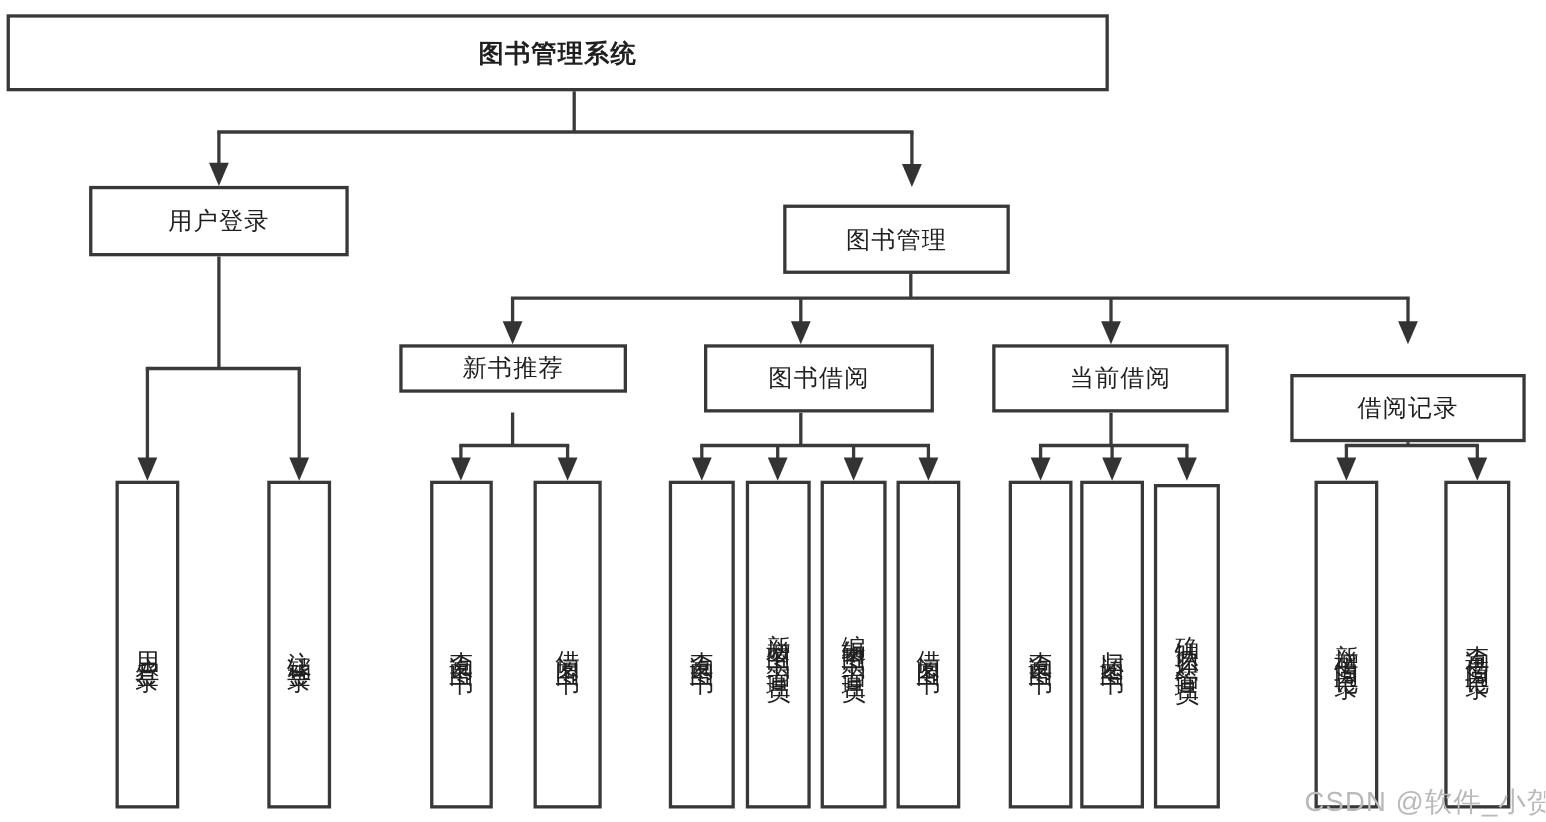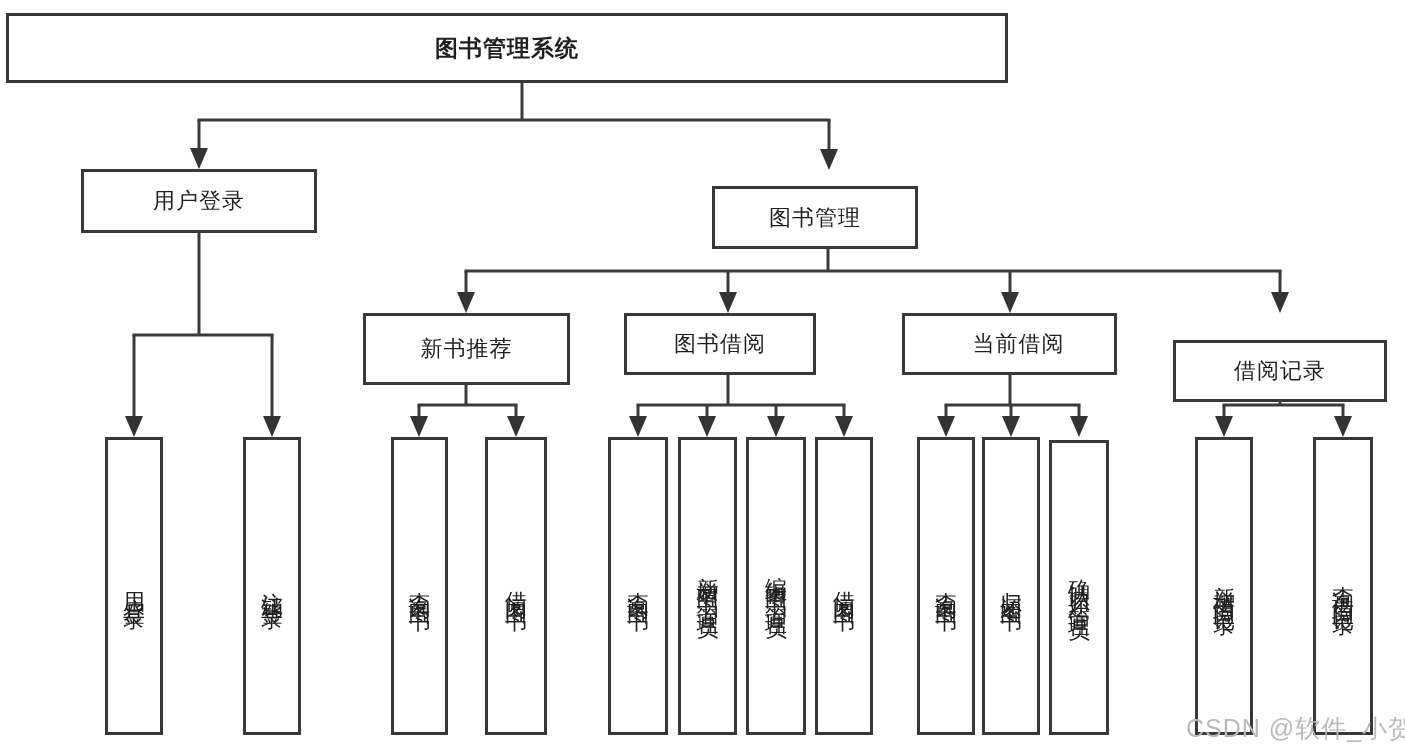--- a/index.html
+++ b/index.html
@@ -129,22 +129,22 @@
       <line x1="1343" y1="405" x2="1343" y2="418"></line>
       <polygon points="1334,416 1352,416 1343,437"></polygon>
     </g>
   </svg>
 
   <div class="node h-node root-node" style="left:6px; top:13px; width:1002px; height:70px;font-weight:bold;">图书管理系统</div>
 
   <div class="node h-node" style="left:81px; top:169px; width:236px; height:64px;">用户登录</div>
   <div class="node h-node" style="left:712px; top:170px; width:206px; height:63px;margin-top:16px;">图书管理</div>
 
-  <div class="node h-node" style="left:363px; top:313px; width:207px; height:72px;">新书推荐</div>
-  <div class="node h-node" style="left:624px; top:313px; width:192px; height:62px;">图书借阅</div>
+  <div class="node h-node" style="left:363px; top:313px; width:207px; height:44px;">新书推荐</div>
+  <div class="node h-node" style="left:640px; top:313px; width:209px; height:62px;">图书借阅</div>
   <div class="node h-node" style="left:902px; top:313px; width:215px; height:62px;padding-left:18px;">当前借阅</div>
   <div class="node h-node" style="left:1173px; top:313px; width:214px; height:62px;margin-top:27px;">借阅记录</div>
 
   <div class="node leaf" style="left:105px; top:437px; width:58px; height:298px;">用户登录</div>
   <div class="node leaf" style="left:243px; top:437px; width:58px; height:298px;">注销登录</div>
 
   <div class="node leaf" style="left:391px; top:437px; width:57px; height:298px;">查询图书</div>
   <div class="node leaf" style="left:485px; top:437px; width:62px; height:298px;">借阅图书</div>
 
   <div class="node leaf" style="left:608px; top:437px; width:60px; height:298px;">查询图书</div>

